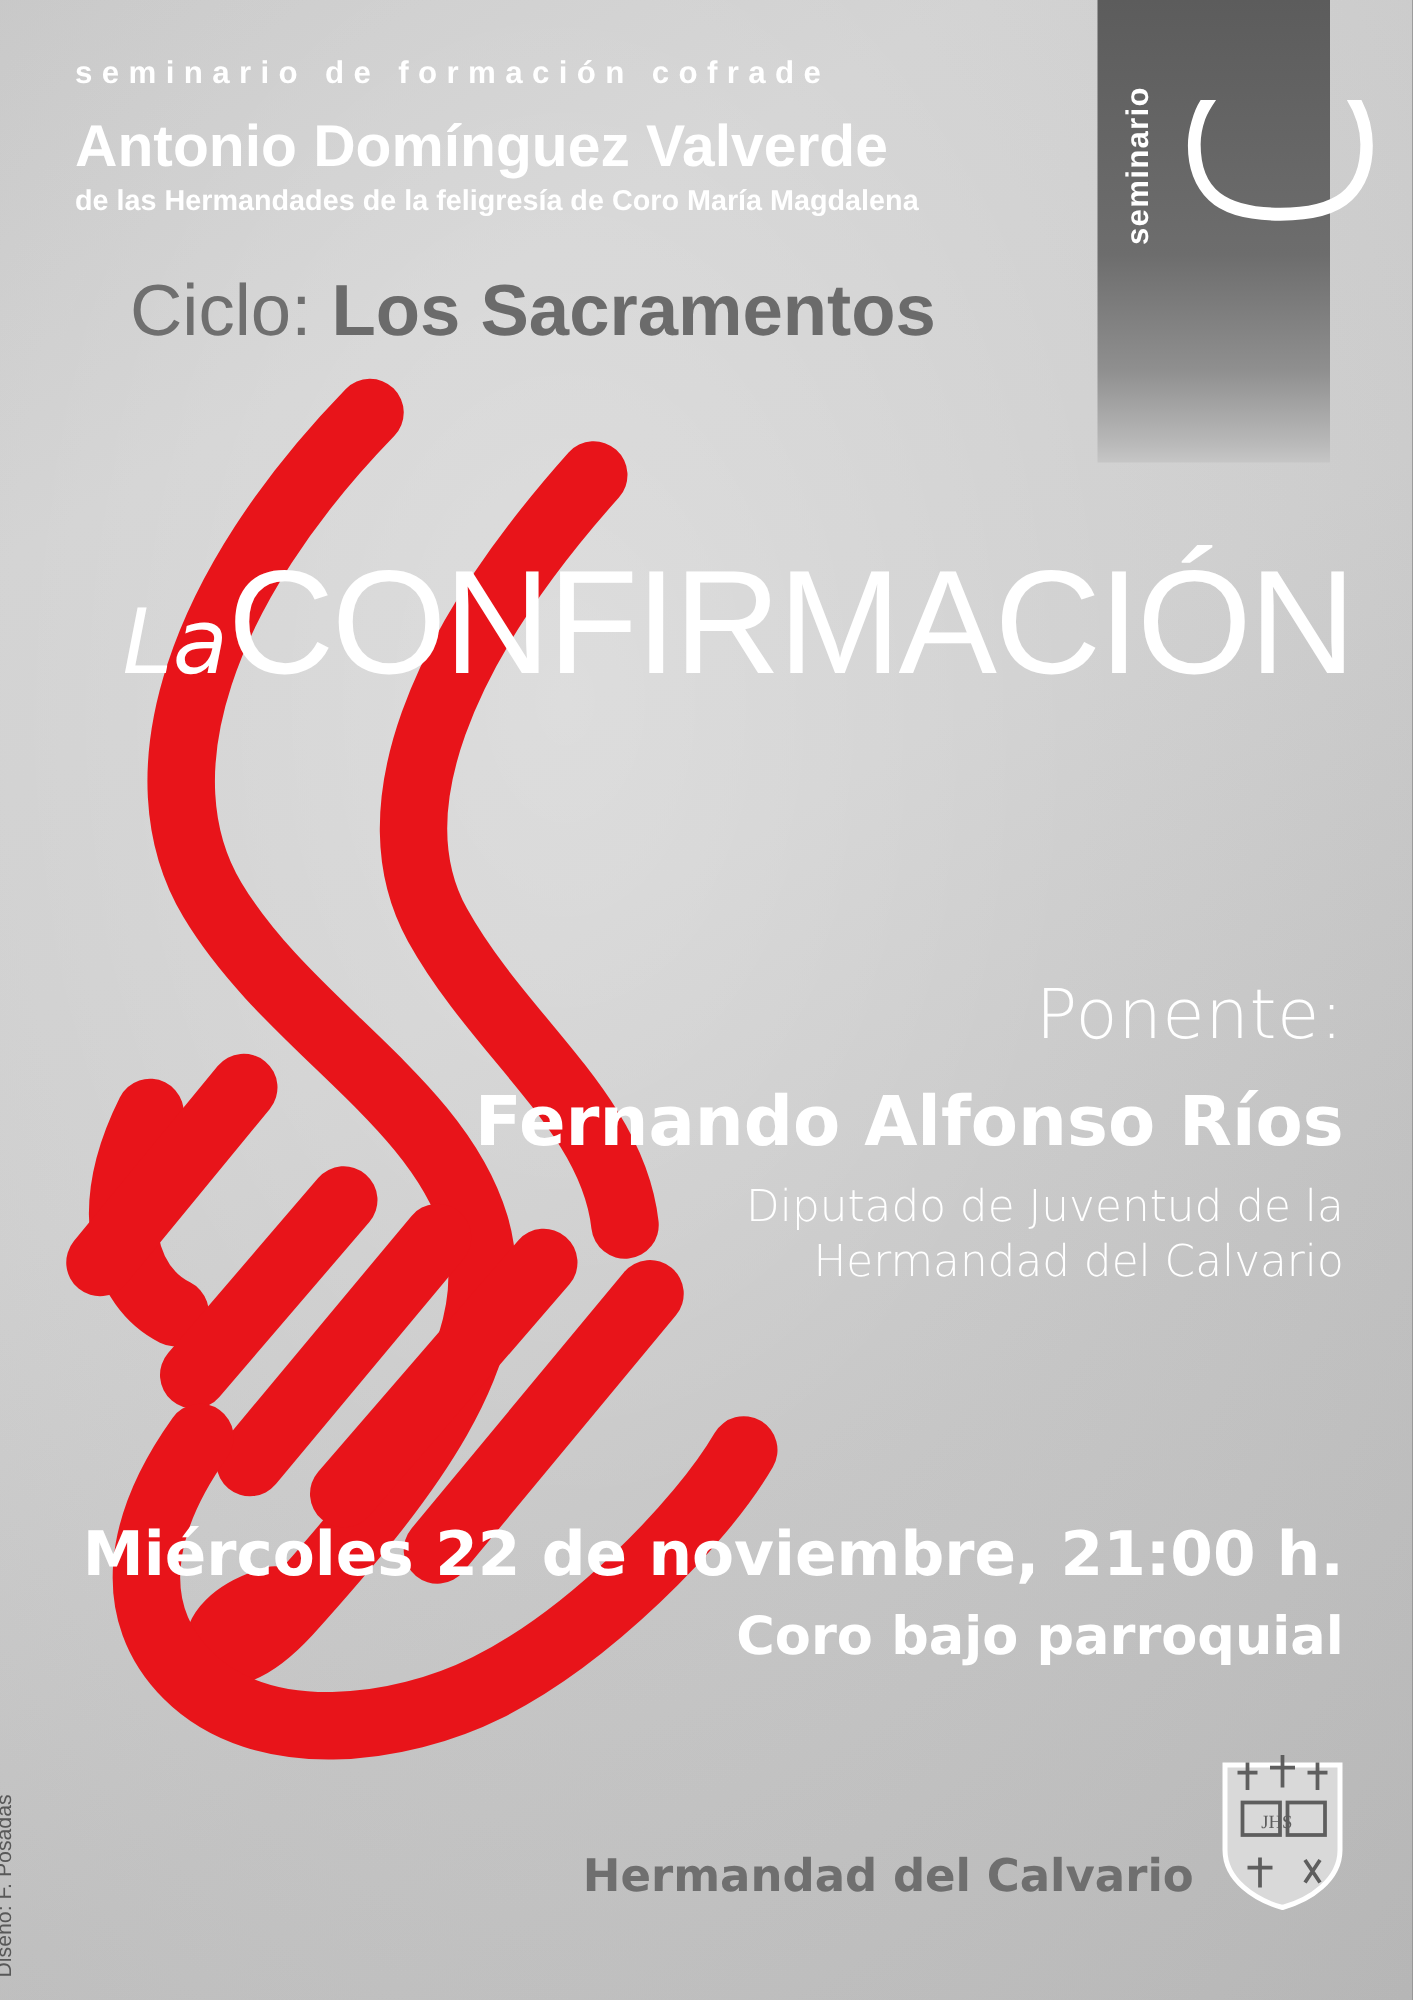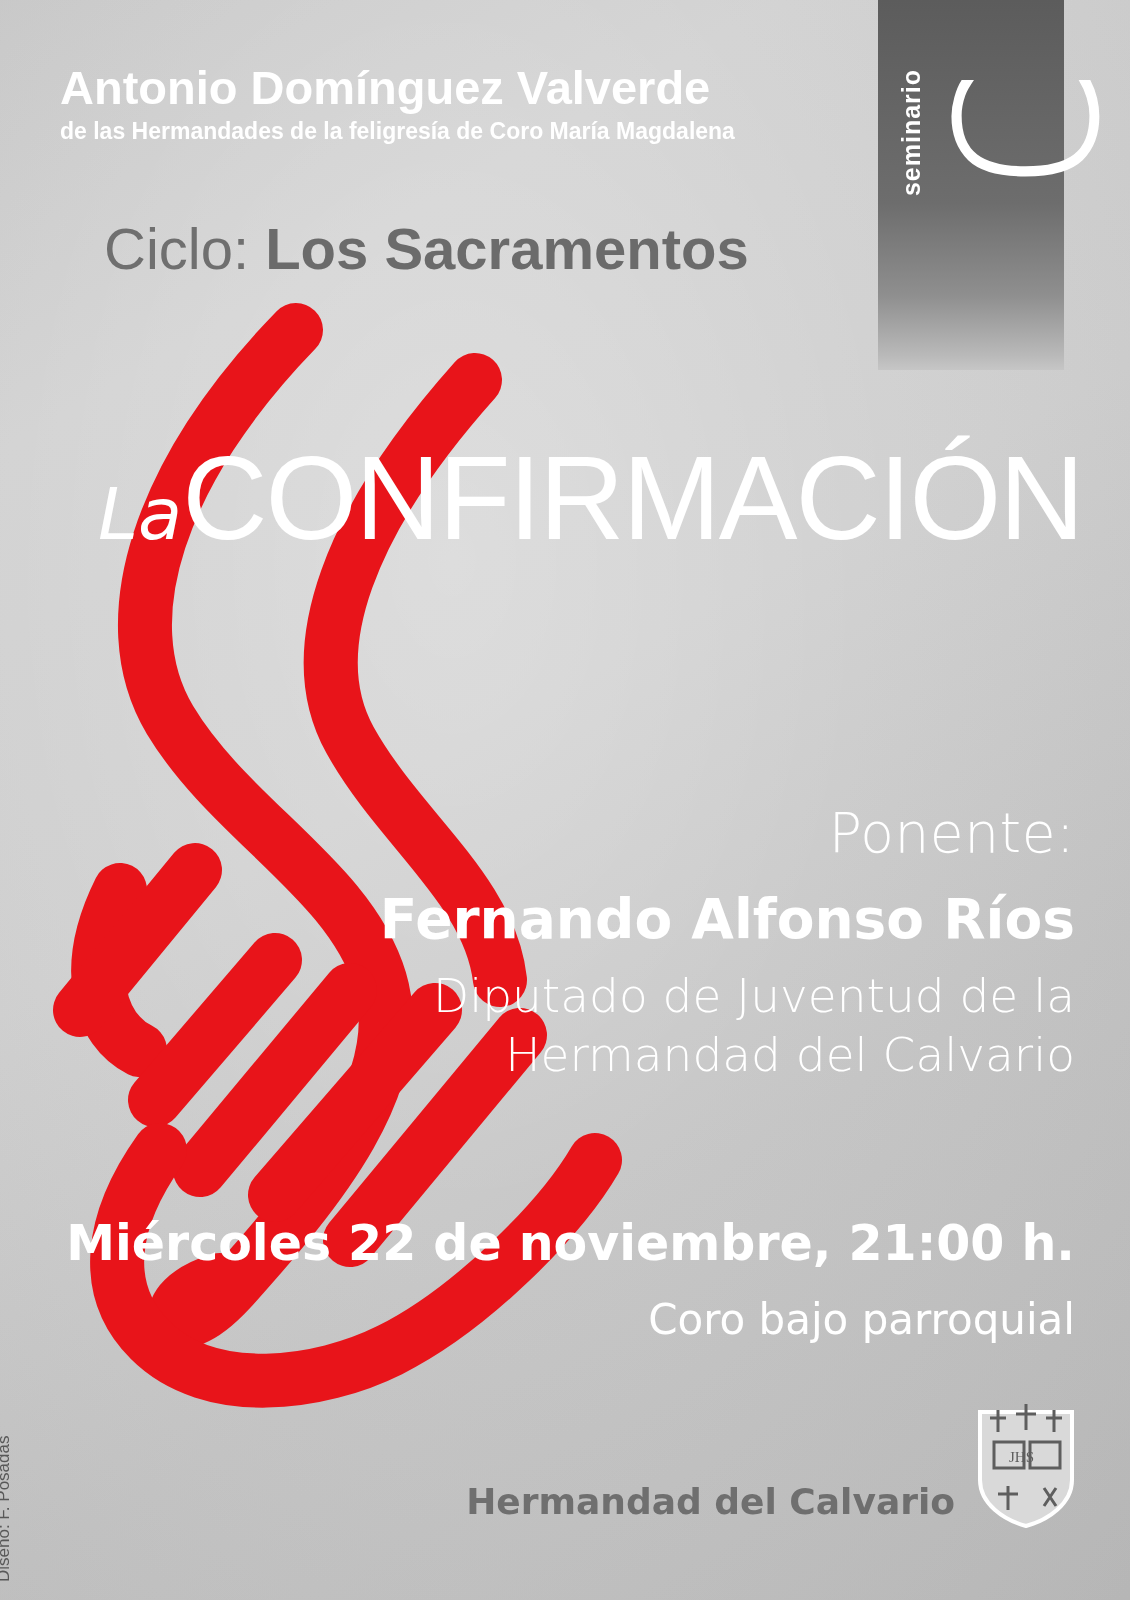--- a/index.html
+++ b/index.html
@@ -130,39 +130,39 @@
     font-size: 118px;
     font-weight: 300;
     letter-spacing: -2px;
     font-family: Liberation Sans, sans-serif;
   }
 
   
   .ponente-block {
     position: absolute;
     right: 55px;
-    top: 801px;
+    top: 779px;
     text-align: right;
     color: #ffffff;
   }
   .ponente-label {
     font-size: 55px;
     font-weight: 300;
     font-family: "DejaVu Sans", sans-serif;
     letter-spacing: 0.5px;
   }
   .ponente-name {
     font-size: 55px;
     font-weight: bold;
     margin-top: 22px;
     font-family: "DejaVu Sans", sans-serif;
     text-align: right;
   }
   .ponente-role {
-    font-size: 47px;
+    font-size: 35px;
     font-weight: 300;
     margin-top: 16px;
     line-height: 1.25;
     font-family: "DejaVu Sans", sans-serif;
   }
 
   
   .date-block {
     position: absolute;
     right: 55px;
@@ -171,22 +171,22 @@
     color: #ffffff;
     white-space: nowrap;
   }
   .date-main {
     font-size: 49px;
     font-weight: bold;
     font-family: "DejaVu Sans", sans-serif;
   }
   .date-sub {
     font-size: 42px;
-    font-weight: 400;
-    margin-top: 23px;
+    font-weight: 700;
+    margin-top: 12px;
     font-family: "DejaVu Sans", sans-serif;
   }
 
   
   .organiza-block {
     position: absolute;
     right: 175px;
     bottom: 78px;
     text-align: right;
     color: #6f6f6f;
@@ -243,20 +243,21 @@
       <path d="M140 860 C 90 930, 80 1000, 130 1050 C 190 1110, 300 1095, 370 1060 C 450 1020, 540 930, 575 870"></path>
     </g>
   </svg>
 
   <div class="seminario-tab">
     <div class="tab-c">c</div>
     <div class="seminario-word">seminario</div>
   </div>
 
   <div class="hdr">
+    <div class="hdr-line1">seminario de formación cofrade</div>
     <div class="hdr-line2">Antonio Domínguez Valverde</div>
     <div class="hdr-line3">de las Hermandades de la feligresía de Coro María Magdalena</div>
   </div>
 
   <div class="ciclo">
     <span>Ciclo:</span>
     <span class="bold">Los Sacramentos</span>
   </div>
 
   <div class="title-wrap">

